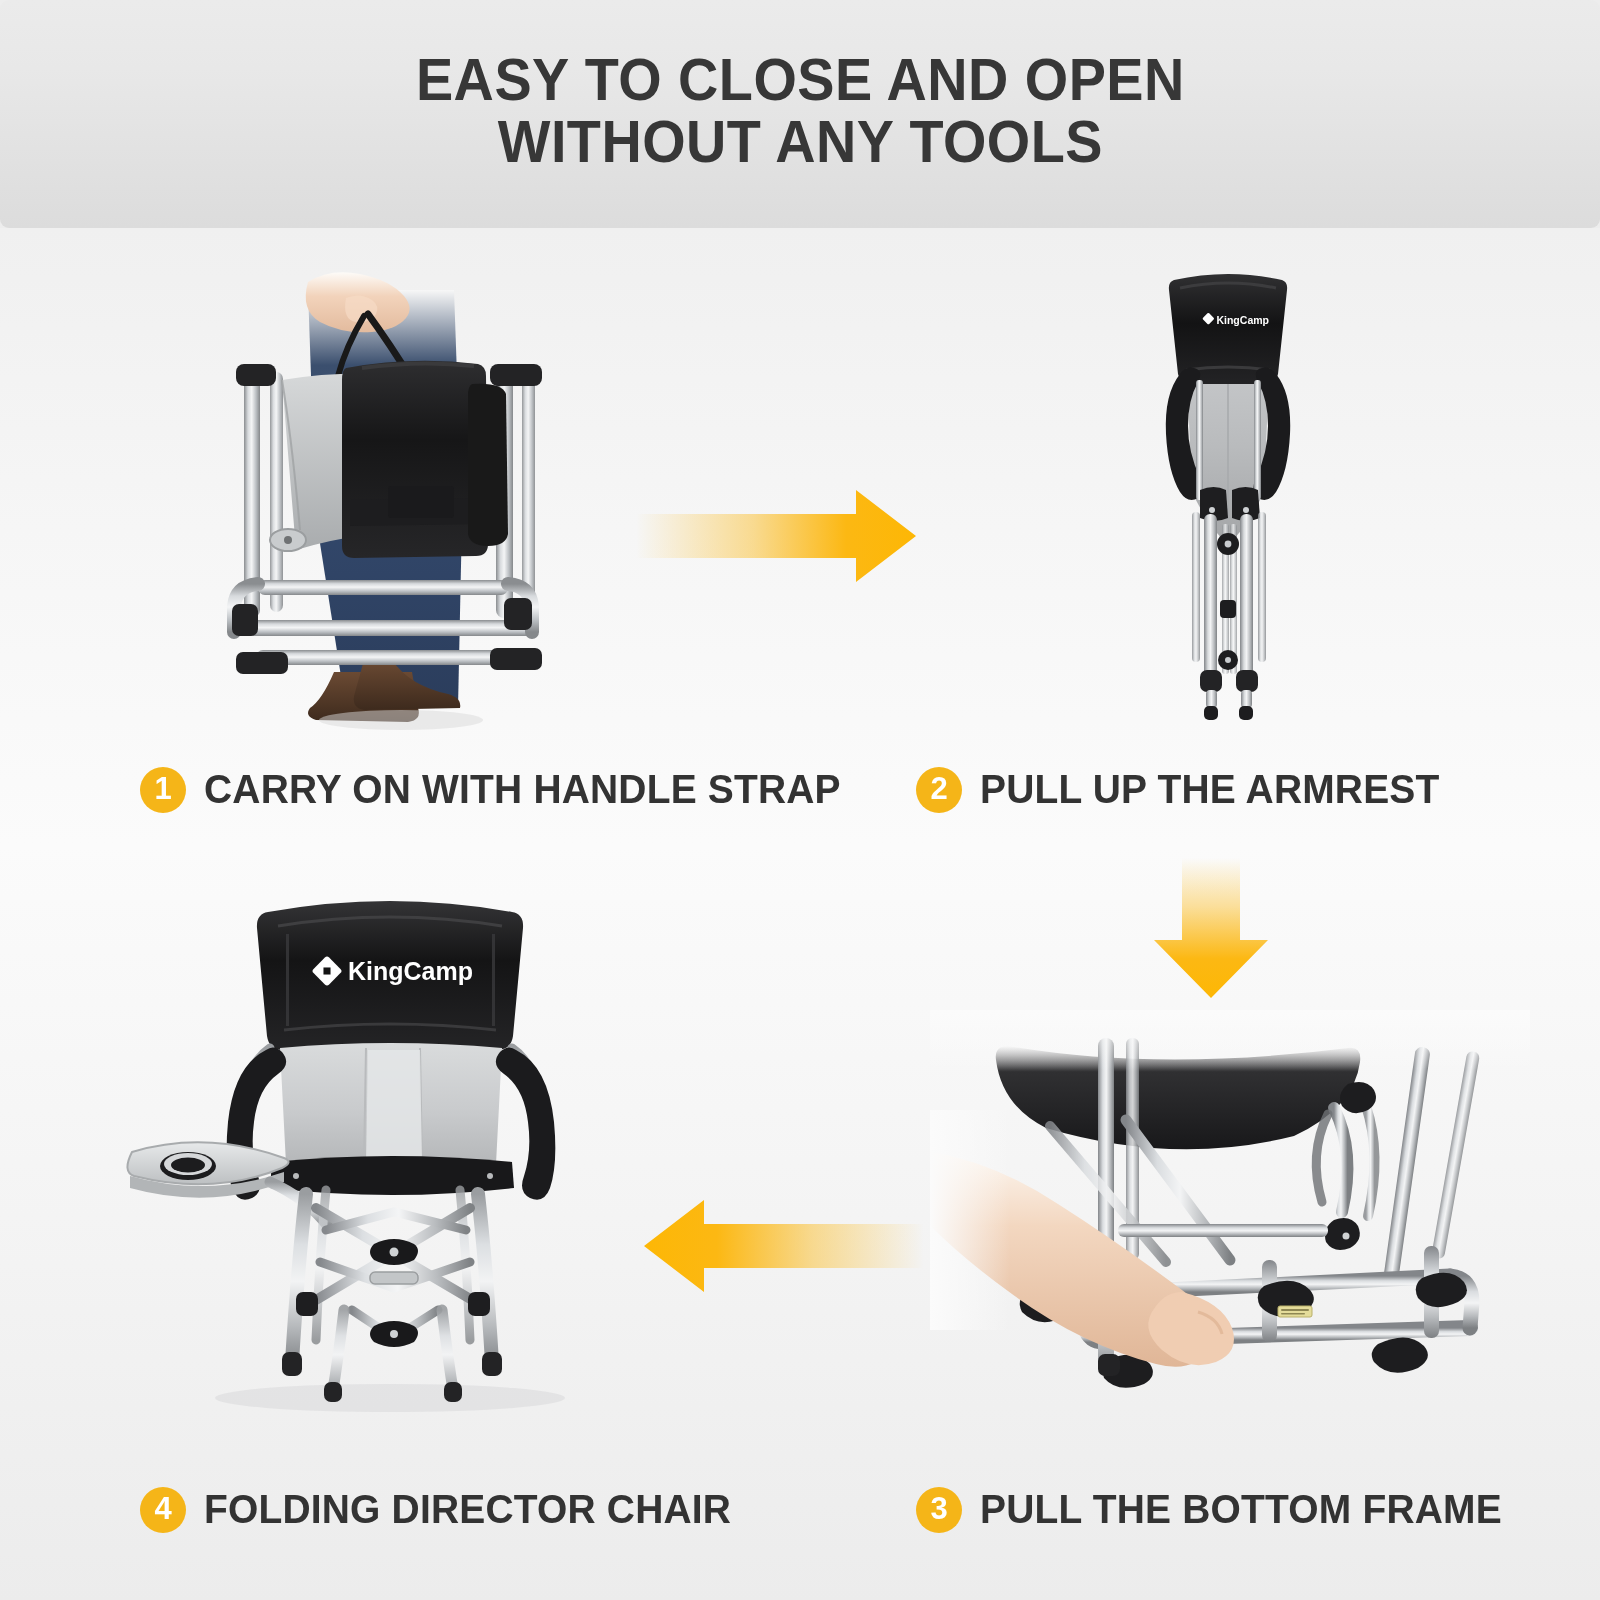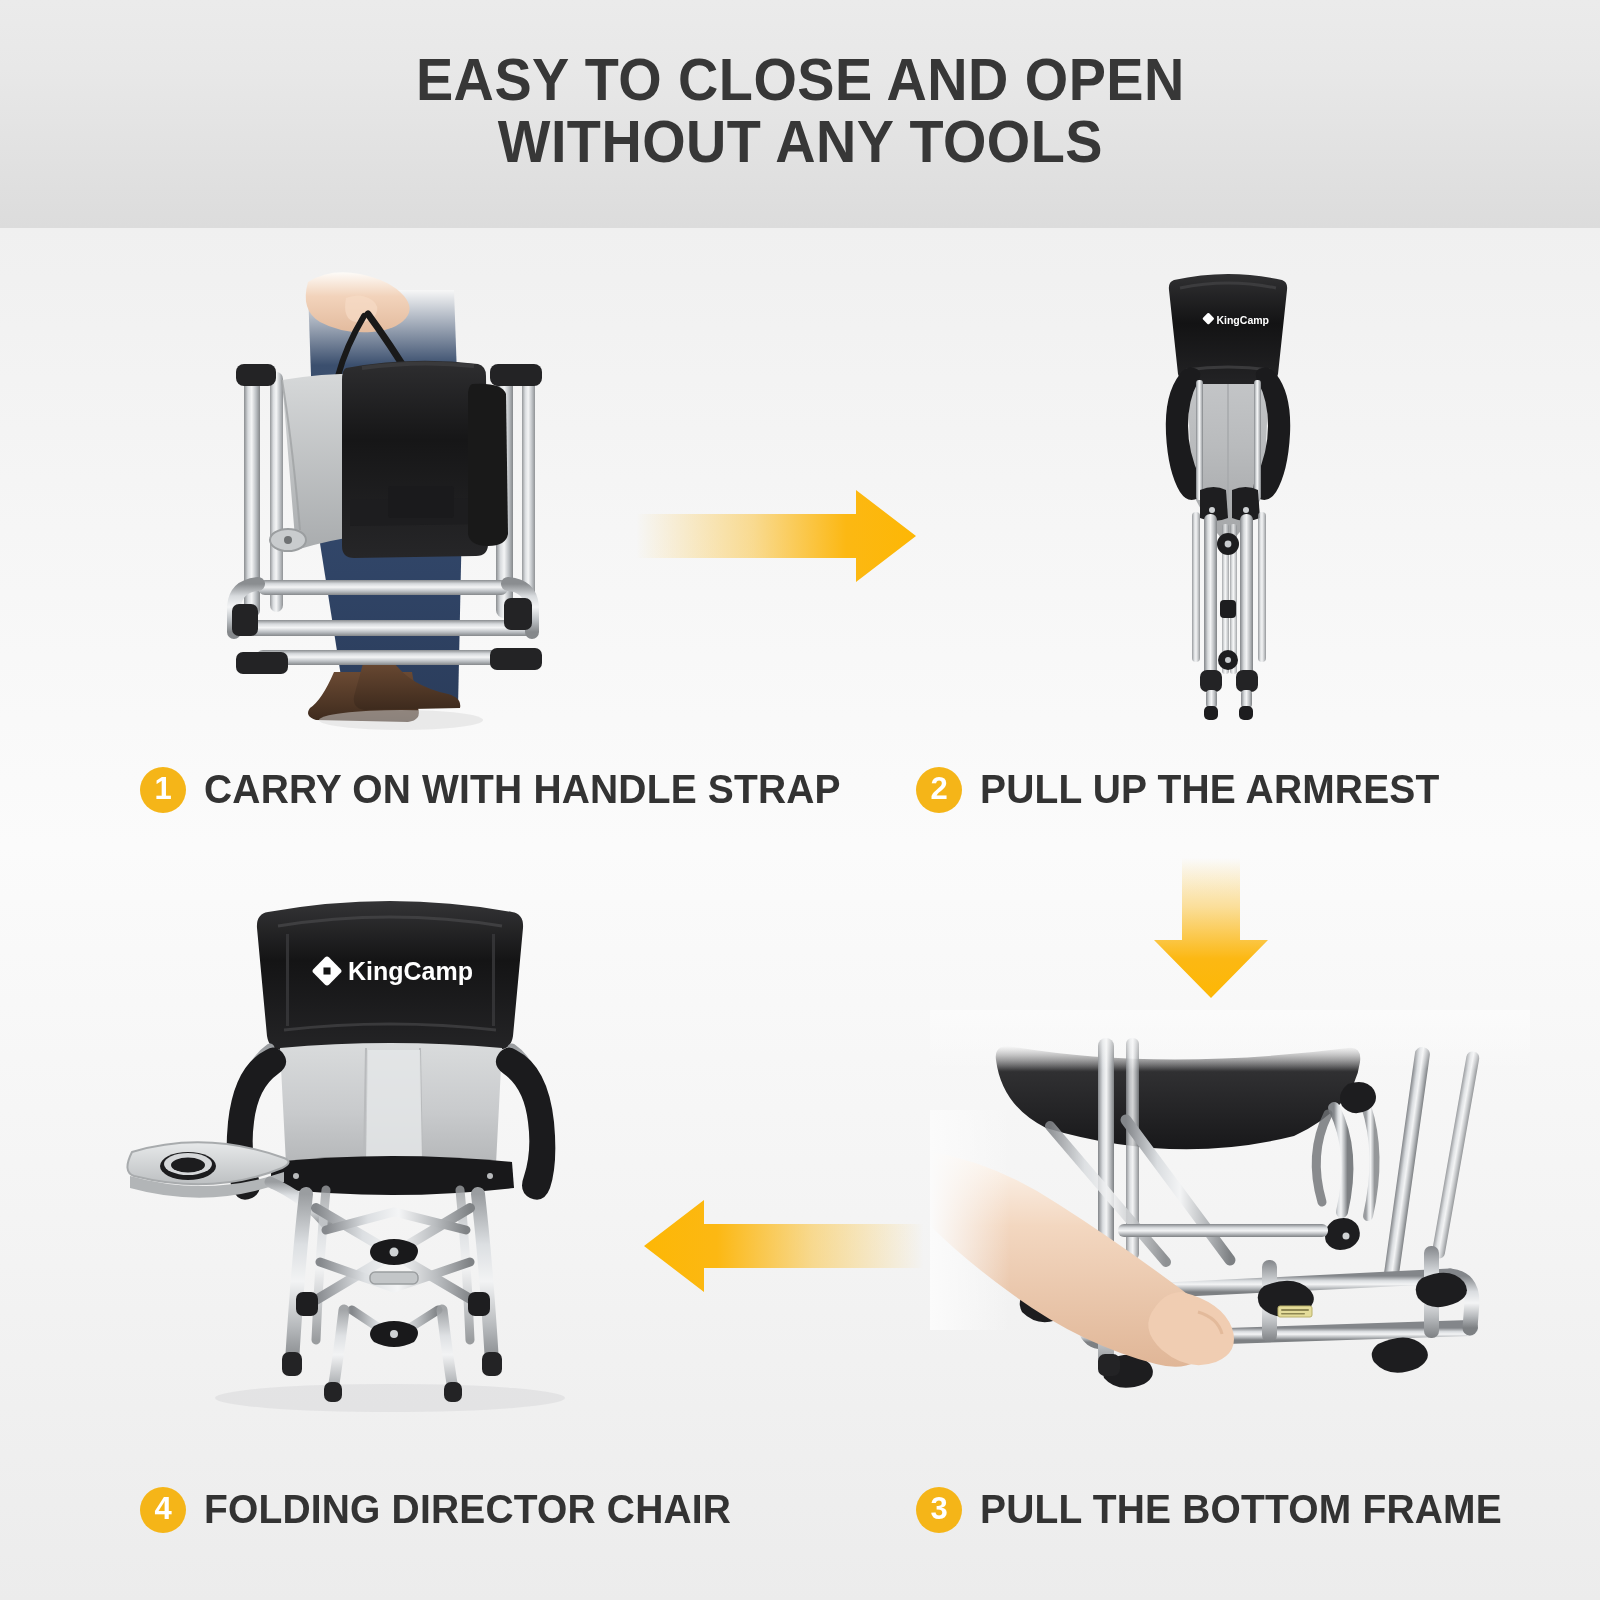--- a/index.html
+++ b/index.html
@@ -9,21 +9,21 @@
     background:#ededed;
     overflow:hidden;
   }
   .page{position:relative;width:1600px;height:1600px;overflow:hidden;}
 
   
   .header-band{
     position:absolute;left:0;top:0;width:1600px;height:228px;
     background:linear-gradient(180deg,#ebebeb 0%,#e8e8e8 30%,#dcdcdc 100%);
     display:flex;align-items:center;justify-content:center;
-    box-sizing:border-box;padding-bottom:6px;
+    box-sizing:border-box;padding-bottom:6px;border-radius:9px;
   }
   .header-title{
     text-align:center;
     color:#373737;
     font-weight:bold;
     font-size:60px;
     line-height:1.03;
     letter-spacing:0.5px;
     transform:scaleX(0.93);
     transform-origin:center;

